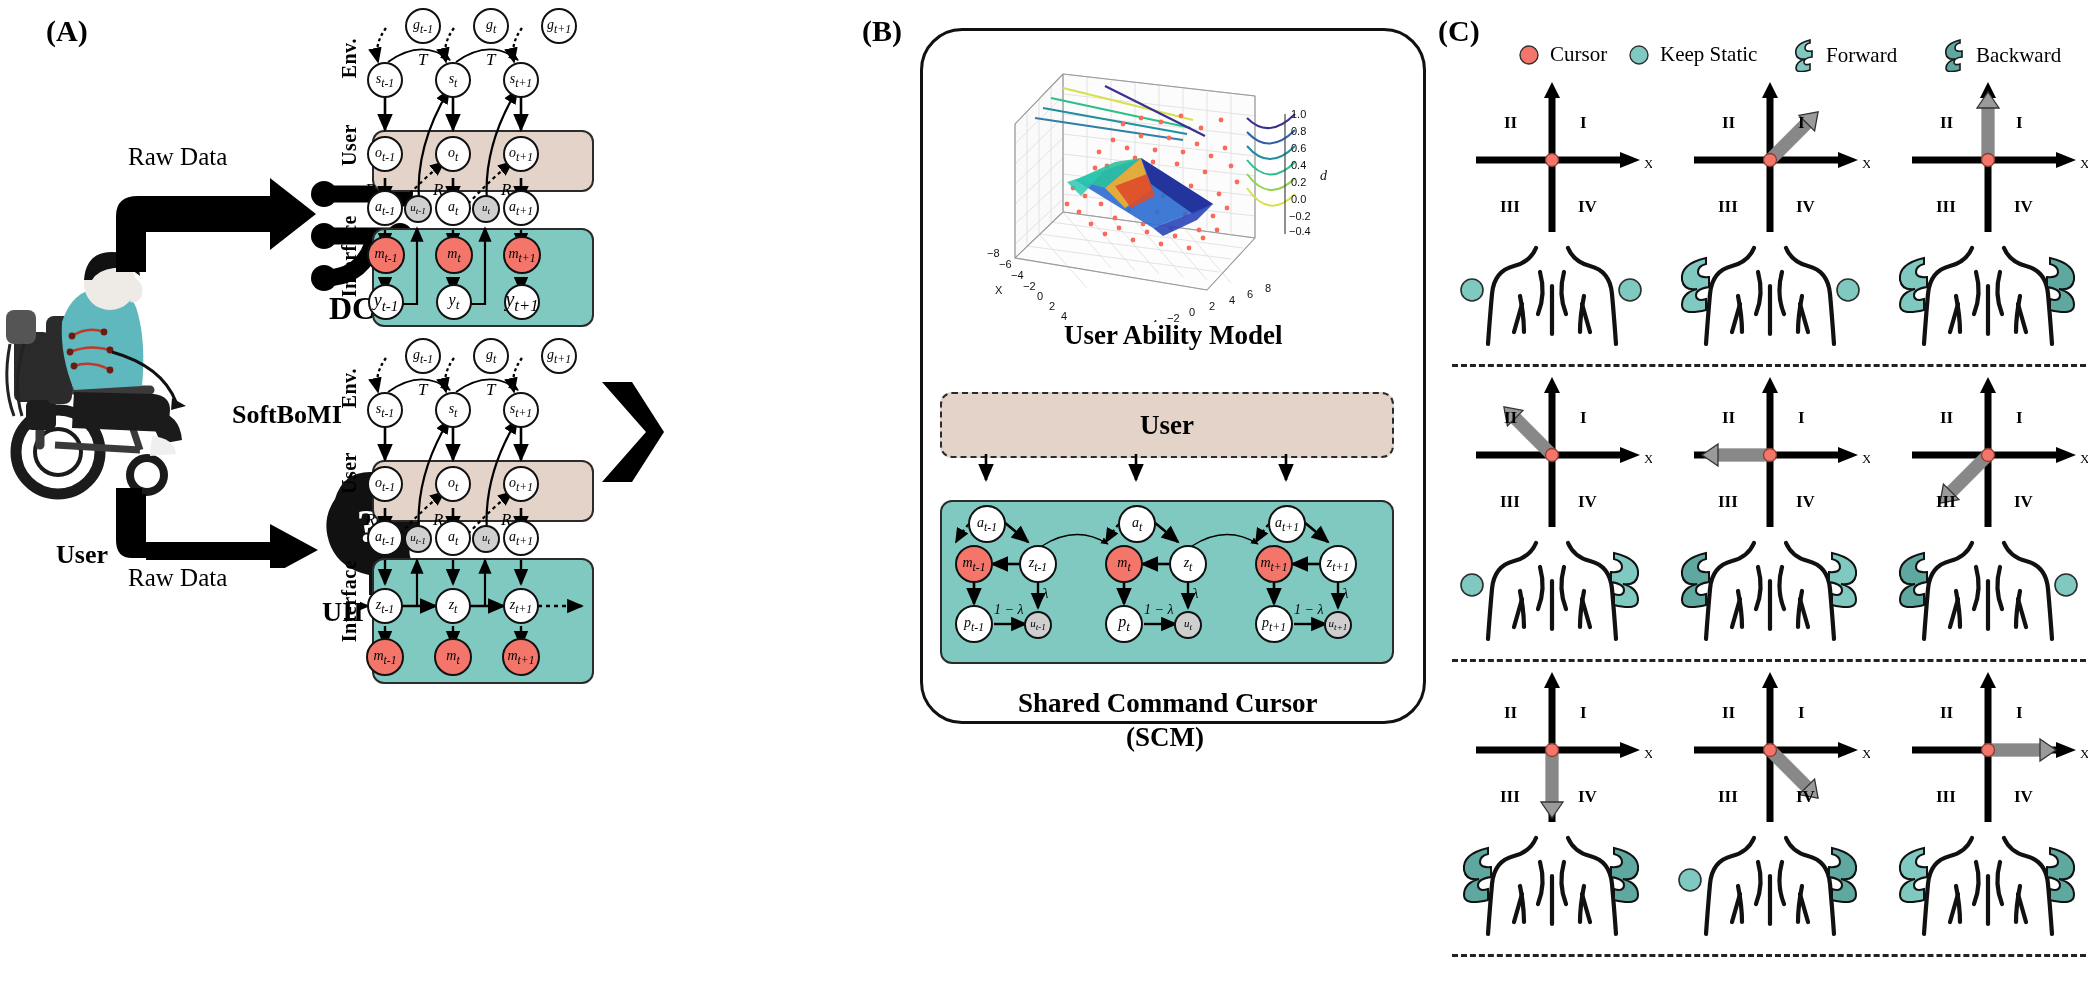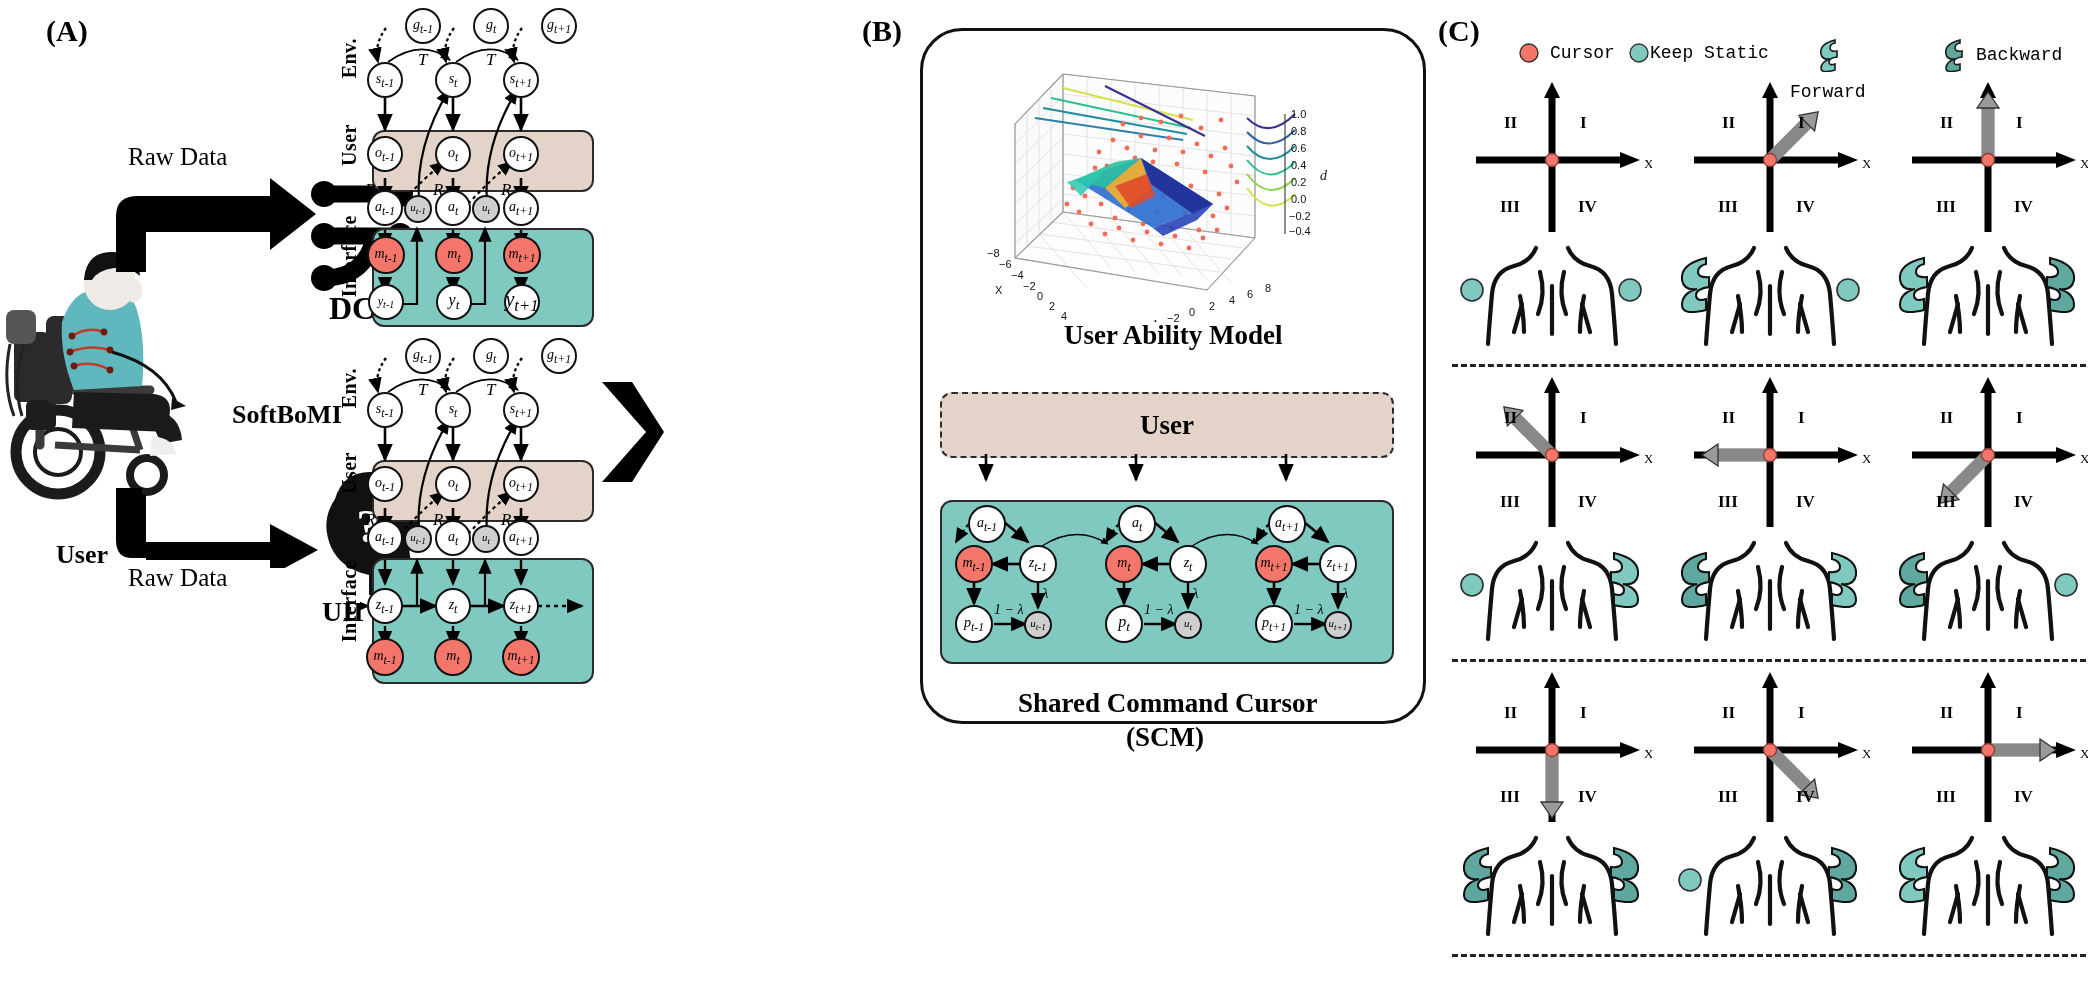--- a/index.html
+++ b/index.html
@@ -13,21 +13,21 @@
   .plate-user{background:#e3d3c8;border:2px solid #2b2b2b;border-radius:12px;}
   .plate-iface{background:#7fc9c0;border:2px solid #2b2b2b;border-radius:12px;}
   .node{border:2.5px solid #111;border-radius:50%;background:#fff;
         display:flex;align-items:center;justify-content:center;
         font-family:"Liberation Serif",serif;font-style:italic;box-sizing:border-box;}
   .node.red{background:#f4766a;}
   .node.grey{background:#cfcfcf;}
   .sym{font-style:italic;font-family:"Liberation Serif",serif;}
   .bordered-box{border:3px solid #111;border-radius:42px;background:#fff;}
   .dashedplate{background:#e3d3c8;border:2.5px dashed #2b2b2b;border-radius:12px;}
-  .legend-txt{font-size:18px;font-family:Liberation Mono, monospace;}
+  .legend-txt{font-size:21px;font-family:Liberation Serif, serif;}
   .dashsep{border-top:3px dashed #222;}
   .ticklab{font-size:11px;font-family:"Liberation Sans",sans-serif;}
 </style>
 </head>
 <body>
 
 <div class="abs panel-letter" style="left:46px;top:14px;">(A)</div>
 
 <svg class="abs" style="left:0px;top:240px;" width="230" height="300">
 
@@ -219,21 +219,21 @@
 <div class="abs node red" style="left:367px;top:236px;width:38px;height:38px;font-size:14px;">
     <span>m<sub>t-1</sub></span>
   </div>
 <div class="abs node red" style="left:435px;top:236px;width:38px;height:38px;font-size:14px;">
     <span>m<sub>t</sub></span>
   </div>
 <div class="abs node red" style="left:503px;top:236px;width:38px;height:38px;font-size:14px;">
     <span>m<sub>t+1</sub></span>
   </div>
 
-<div class="abs node" style="left:368px;top:284px;width:36px;height:36px;font-size:12px;">
+<div class="abs node" style="left:368px;top:284px;width:36px;height:36px;font-size:18px;">
     <span>y<sub>t-1</sub></span>
   </div>
 <div class="abs node" style="left:436px;top:284px;width:36px;height:36px;font-size:16px;font-style:italic;">
     <span>y<sub>t</sub></span>
   </div>
 <div class="abs node" style="left:504px;top:284px;width:36px;height:36px;font-size:20px;">
     <span>y<sub>t+1</sub></span>
   </div>
 
 <div class="abs vlabel" style="left:338px;top:368px;">Env.</div>
@@ -645,27 +645,27 @@
 <div class="abs lbl-bold" style="left:1126px;top:722px;font-size:27px;">(SCM)</div>
 
 <div class="abs panel-letter" style="left:1438px;top:14px;">(C)</div>
 
 <div class="abs" style="left:1518px;top:42px;display:flex;align-items:center;gap:10px;">
   <svg width="22" height="22">
       <circle cx="11" cy="11" r="9" fill="#f4766a" stroke="#333" stroke-width="1.4"></circle>
     </svg>
   <span class="legend-txt">Cursor</span>
 </div>
-<div class="abs" style="left:1628px;top:42px;display:flex;align-items:center;">
+<div class="abs" style="left:1628px;top:42px;display:flex;align-items:center;gap:10px;">
   <svg width="22" height="22">
       <circle cx="11" cy="11" r="9" fill="#7fc9c0" stroke="#333" stroke-width="1.4"></circle>
     </svg>
   <span class="legend-txt">Keep Static</span>
 </div>
-<div class="abs" style="left:1790px;top:38px;display:flex;align-items:center;gap:10px;flex-direction:column;">
+<div class="abs" style="left:1790px;top:38px;display:flex;align-items:center;gap:10px;">
   <svg width="26" height="34">
     <path d="M20 2 q-16 4 -14 14 q1 6 9 5 q-9 3 -9 9 q0 6 14 2 l0 -6 q-6 2 -6 -2 q0 -4 8 -5 l0 -6 q-7 1 -7 -3 q0 -4 5 -5 z" fill="#7fc9c0" stroke="#1a1a1a" stroke-width="1.6"></path>
   </svg>
   <span class="legend-txt">Forward</span>
 </div>
 <div class="abs" style="left:1940px;top:38px;display:flex;align-items:center;gap:10px;">
   <svg width="26" height="34">
     <path d="M20 2 q-16 4 -14 14 q1 6 9 5 q-9 3 -9 9 q0 6 14 2 l0 -6 q-6 2 -6 -2 q0 -4 8 -5 l0 -6 q-7 1 -7 -3 q0 -4 5 -5 z" fill="#5fa8a0" stroke="#1a1a1a" stroke-width="1.6"></path>
   </svg>
   <span class="legend-txt">Backward</span>

